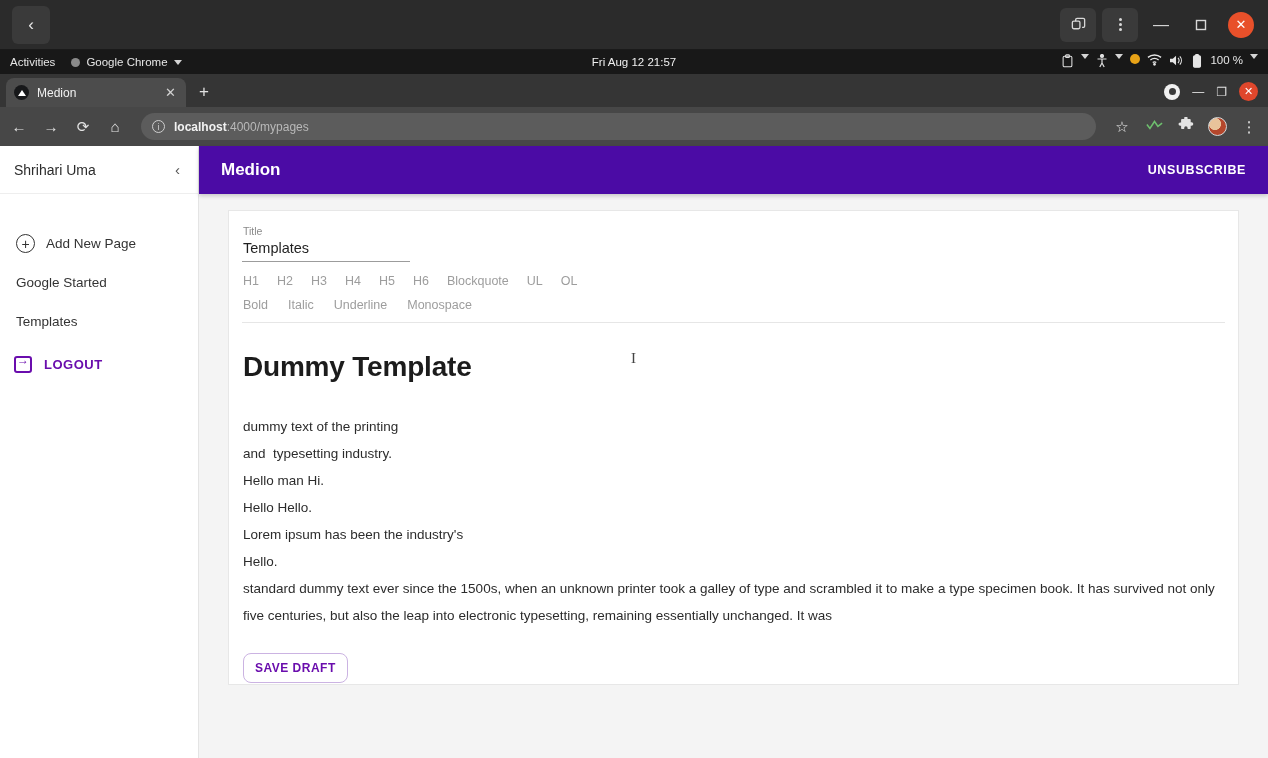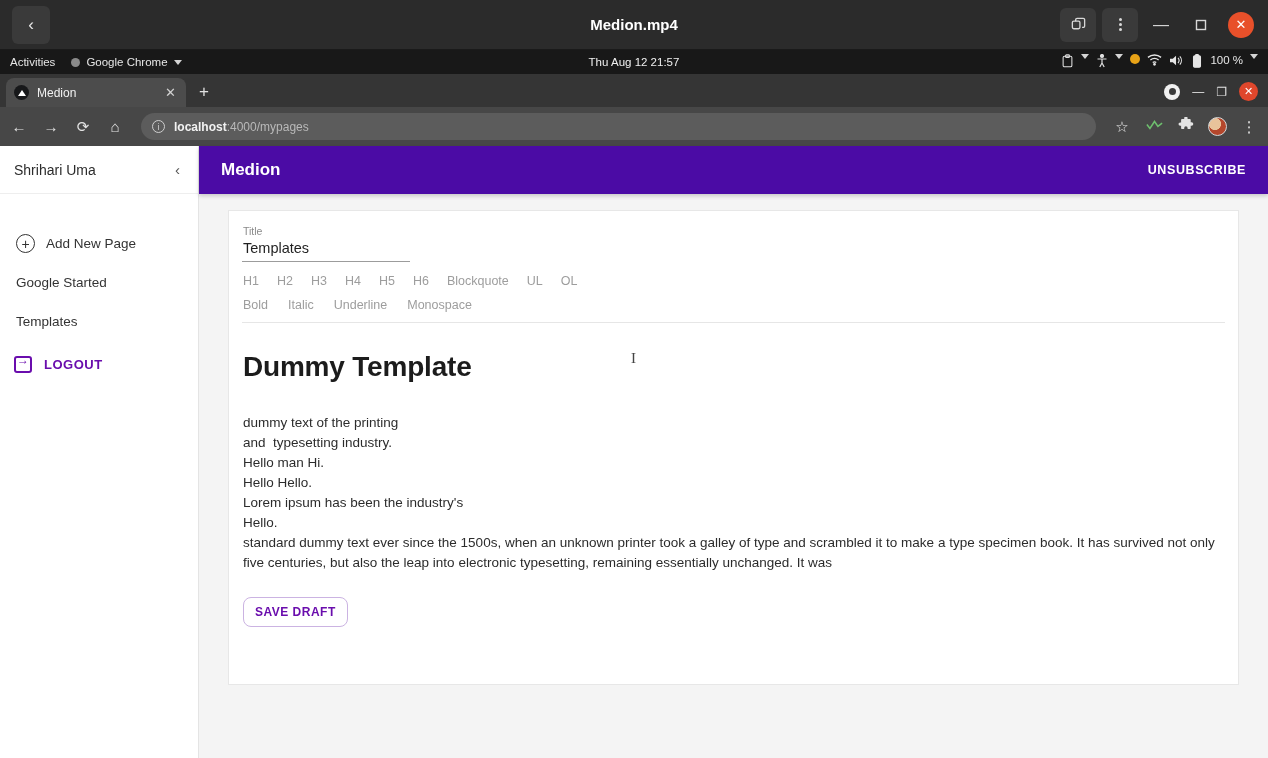--- a/index.html
+++ b/index.html
@@ -290,21 +290,21 @@
   .fmt-row.r2 { gap: 20px; }
   .divider { border-top: 1px solid #e6e6e6; margin: 6px 0 0 0; }
 
   .doc { padding: 28px 1px 0 1px; }
   .doc h1 {
     font-size: 28px; font-weight: bold; color: #1c1c1c;
     margin: 0 0 30px 0; letter-spacing: -.2px;
   }
   .doc p {
     font-size: 13.5px; color: #2c2c2c;
-    margin: 0; line-height: 20px;
+    margin: 0; line-height: 27px;
     max-width: 990px;
   }
   .save-btn {
     display: inline-block;
     margin-top: 24px;
     border: 1px solid #cbb3e2;
     border-radius: 8px;
     color: #6a0dad;
     font-size: 12px; font-weight: bold; letter-spacing: .5px;
     padding: 7px 11px;
@@ -320,21 +320,20 @@
   }
   .pagewrap { position: relative; }
 </style>
 </head>
 <body>
 
 <div class="pagewrap">
 
   <div class="titlebar">
     <div class="tb-back">‹</div>
-    <div class="tb-title">Medion.mp4</div>
     <div class="tb-right">
       <div class="tb-btn">
         <svg width="17" height="17" viewBox="0 0 18 18" fill="none" stroke="#d8d8d8" stroke-width="1.4">
           <rect x="2.5" y="5.5" width="8" height="8" rx="1.5"></rect>
           <path d="M6 5.5V4a1.5 1.5 0 0 1 1.5-1.5H14A1.5 1.5 0 0 1 15.5 4v6.5A1.5 1.5 0 0 1 14 12h-1.2"></path>
         </svg>
       </div>
       <div class="tb-btn">
         <span class="dots3">
             <i></i>
@@ -354,21 +353,21 @@
 
   <div class="gnomebar">
     <div class="gb-left">
       <span>Activities</span>
       <span class="gb-app">
         <span class="gb-appdot"></span>
         <span>Google Chrome</span>
         <span class="caret-d"></span>
       </span>
     </div>
-    <div class="gb-clock">Thu Aug 12  21:57</div>
+    <div class="gb-clock">Fri Aug 12  21:57</div>
     <div class="gb-right">
       <span>
         <svg width="13" height="14" viewBox="0 0 14 16" fill="none" stroke="#e0e0e0" stroke-width="1.2">
           <rect x="2" y="2.5" width="10" height="12" rx="1.5"></rect>
             <rect x="4.8" y="1" width="4.4" height="3" rx="1"></rect>
         </svg>
       </span>
       <span class="caret-d"></span>
       <span>
         <svg width="12" height="14" viewBox="0 0 12 14" fill="none" stroke="#e0e0e0" stroke-width="1.2">

